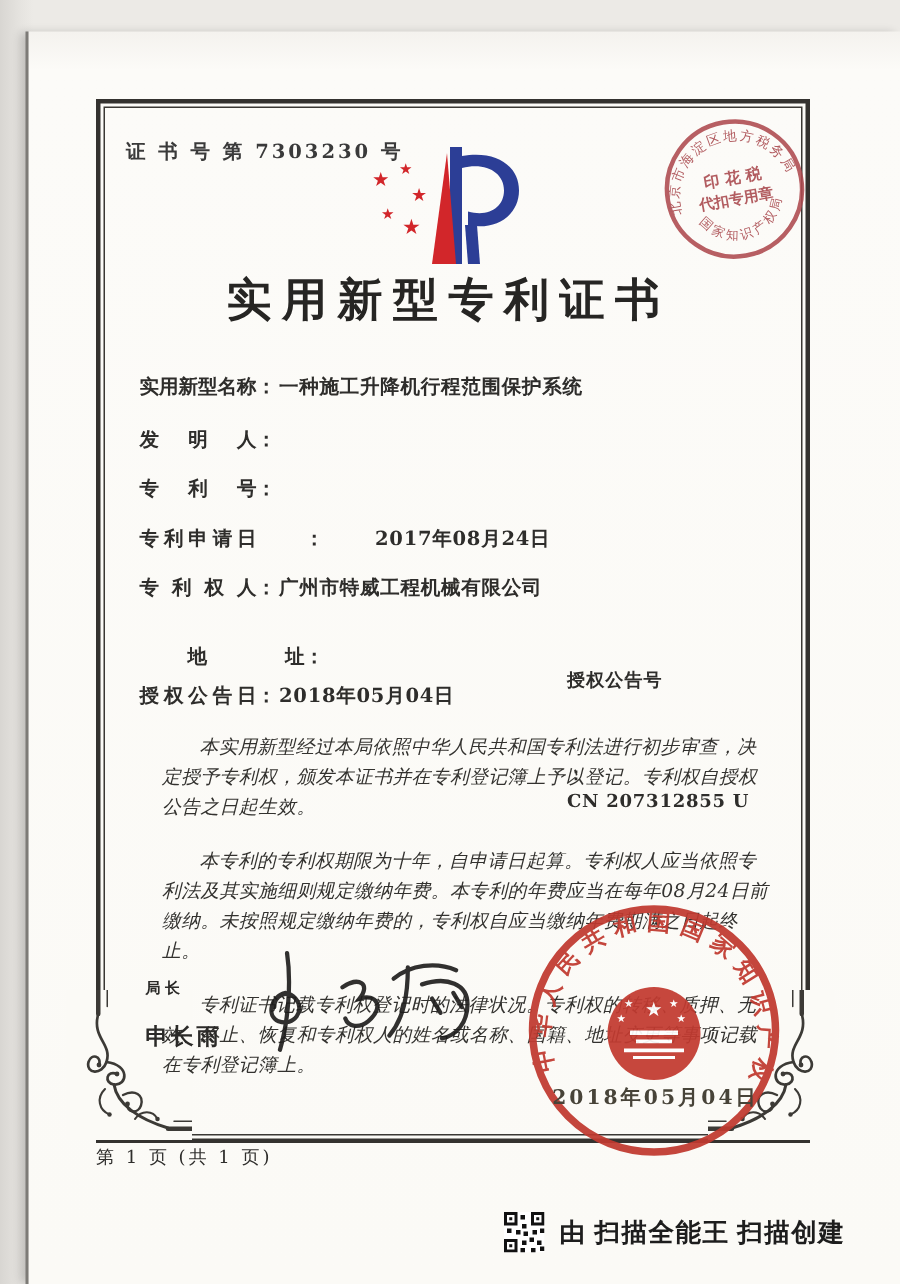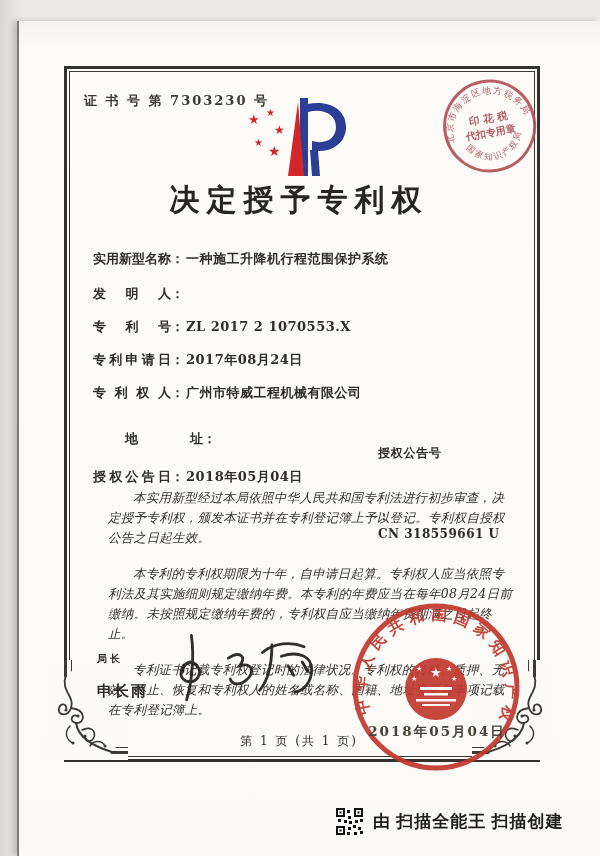--- a/index.html
+++ b/index.html
@@ -27,31 +27,31 @@
   .abs{position:absolute;}
   .cert-no{left:84px;top:92px;font-size:13px;font-weight:600;letter-spacing:2px;color:#3a3a3a;}
   .title{left:64px;top:180px;width:470px;text-align:center;font-size:30px;font-weight:bold;
          letter-spacing:7px;color:#262523;}
   
   .field-row{left:93px;width:442px;display:flex;align-items:flex-start;
              font-size:13px;font-weight:600;color:#2e2d2b;line-height:18px;}
   .field-row .lbl{display:inline-block;width:78px;text-align:justify;text-align-last:justify;flex:0 0 78px;}
   .field-row .colon{flex:0 0 auto;margin-right:2px;}
   .field-row .val{flex:1 1 auto;letter-spacing:.5px;}
-  .r1{top:250px;} .r2{top:285px;} .r3{top:318px;} .r4{top:351px;} .r5{top:384px;} .r6{top:430px;margin-left:32px;}
-  .r7{top:468px;width:300px;}
+  .r1{top:250px;} .r2{top:285px;} .r3{top:318px;} .r4{top:351px;gap:32px;} .r5{top:384px;} .r6{top:430px;margin-left:32px;}
+  .r7{top:456px;width:300px;}
   .r7b{top:444px;left:378px;width:170px;font-size:12px;flex-direction:column;}
   .r7b .lbl{width:63px;flex:0 0 63px;}
   .paragraphs{left:92px;top:472px;width:438px;font-size:12.5px;line-height:20px;
               font-style:italic;color:#33322f;}
   .paragraphs p{margin:16px;text-indent:2em;letter-spacing:.3px;}
   .sig-title{left:97px;top:652px;font-size:10px;font-weight:bold;letter-spacing:3px;color:#2b2a28;}
   .sig-name{left:97px;top:682px;font-size:15px;font-weight:bold;letter-spacing:2px;color:#2b2a28;}
   .signature-svg{left:162px;top:628px;}
-  .footer{left:64px;top:733px;width:470px;text-align:center;font-size:12px;
+  .footer{left:64px;top:763px;width:470px;font-size:12px;
           letter-spacing:2px;color:#2f2e2c;}
   
   .tax-stamp{left:438px;top:74px;transform:rotate(-10deg);opacity:.88;}
   .big-seal{left:350px;top:601px;opacity:.93;}
   .seal-date{left:346px;top:723px;width:182px;text-align:center;font-size:13.5px;font-weight:600;
              color:#474338;letter-spacing:2px;}
   
   .flourish{width:84px;height:100px;background:#fbfaf6;}
   .flourish-left{left:44px;top:660px;}
   .flourish-right{left:472px;top:660px;transform:scaleX(-1);}
@@ -146,35 +146,34 @@
       <textPath href="#taxTop" startOffset="4%">北京市海淀区地方税务局</textPath>
     </text>
     <text font-size="8.5" fill="#a8474c" letter-spacing="2">
       <textPath href="#taxBottom" startOffset="8%">国家知识产权局</textPath>
     </text>
     <text x="52" y="48" text-anchor="middle" font-size="10.5" fill="#a8474c" font-weight="bold">印 花 税</text>
     <text x="52" y="62" text-anchor="middle" font-size="10" fill="#a8474c" font-weight="bold">代扣专用章</text>
   </svg>
 </div>
 
-<div class="abs title">决定授予专利权</div>
+<div class="abs title">实用新型专利证书</div>
 
 <div class="abs field-row r1">
   <span class="lbl">实用新型名称</span>
     <span class="colon">：</span>
     <span class="val">一种施工升降机行程范围保护系统</span>
 </div>
 <div class="abs field-row r2">
   <span class="lbl">发明人</span>
     <span class="colon">：</span>
 </div>
 <div class="abs field-row r3">
   <span class="lbl">专利号</span>
     <span class="colon">：</span>
-    <span class="val">ZL 2017 2 1070553.X</span>
 </div>
 <div class="abs field-row r4">
   <span class="lbl">专利申请日</span>
     <span class="colon">：</span>
     <span class="val">2017年08月24日</span>
 </div>
 <div class="abs field-row r5">
   <span class="lbl">专利权人</span>
     <span class="colon">：</span>
     <span class="val">广州市特威工程机械有限公司</span>
@@ -184,21 +183,21 @@
     <span class="colon">：</span>
 </div>
 <div class="abs field-row r7">
   <span class="lbl">授权公告日</span>
     <span class="colon">：</span>
     <span class="val">2018年05月04日</span>
 </div>
 <div class="abs field-row r7b">
   <span class="lbl">授权公告号</span>
     <span class="colon">：</span>
-    <span class="val">CN 318559661 U</span>
+    <span class="val">CN 207312855 U</span>
 </div>
 
 <div class="abs paragraphs">
   <p>本实用新型经过本局依照中华人民共和国专利法进行初步审查，决定授予专利权，颁发本证书并在专利登记簿上予以登记。专利权自授权公告之日起生效。</p>
   <p>本专利的专利权期限为十年，自申请日起算。专利权人应当依照专利法及其实施细则规定缴纳年费。本专利的年费应当在每年08月24日前缴纳。未按照规定缴纳年费的，专利权自应当缴纳年费期满之日起终止。</p>
   <p>专利证书记载专利权登记时的法律状况。专利权的转移、质押、无效、终止、恢复和专利权人的姓名或名称、国籍、地址变更等事项记载在专利登记簿上。</p>
 </div>
 
 <div class="abs sig-title">局长</div>
 <div class="abs sig-name">申长雨</div>

